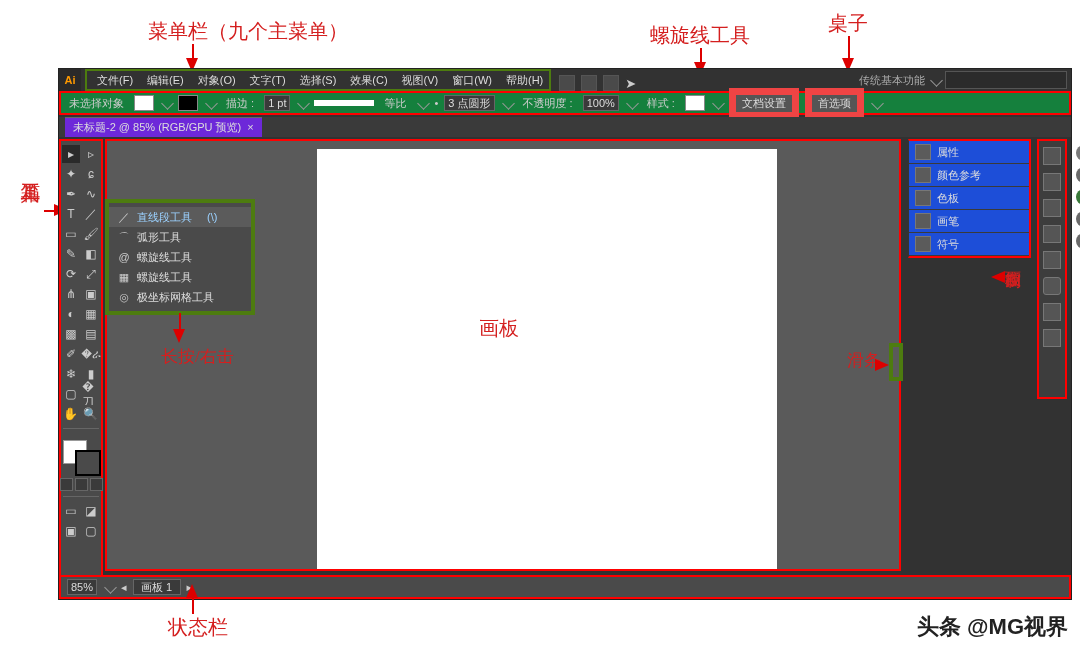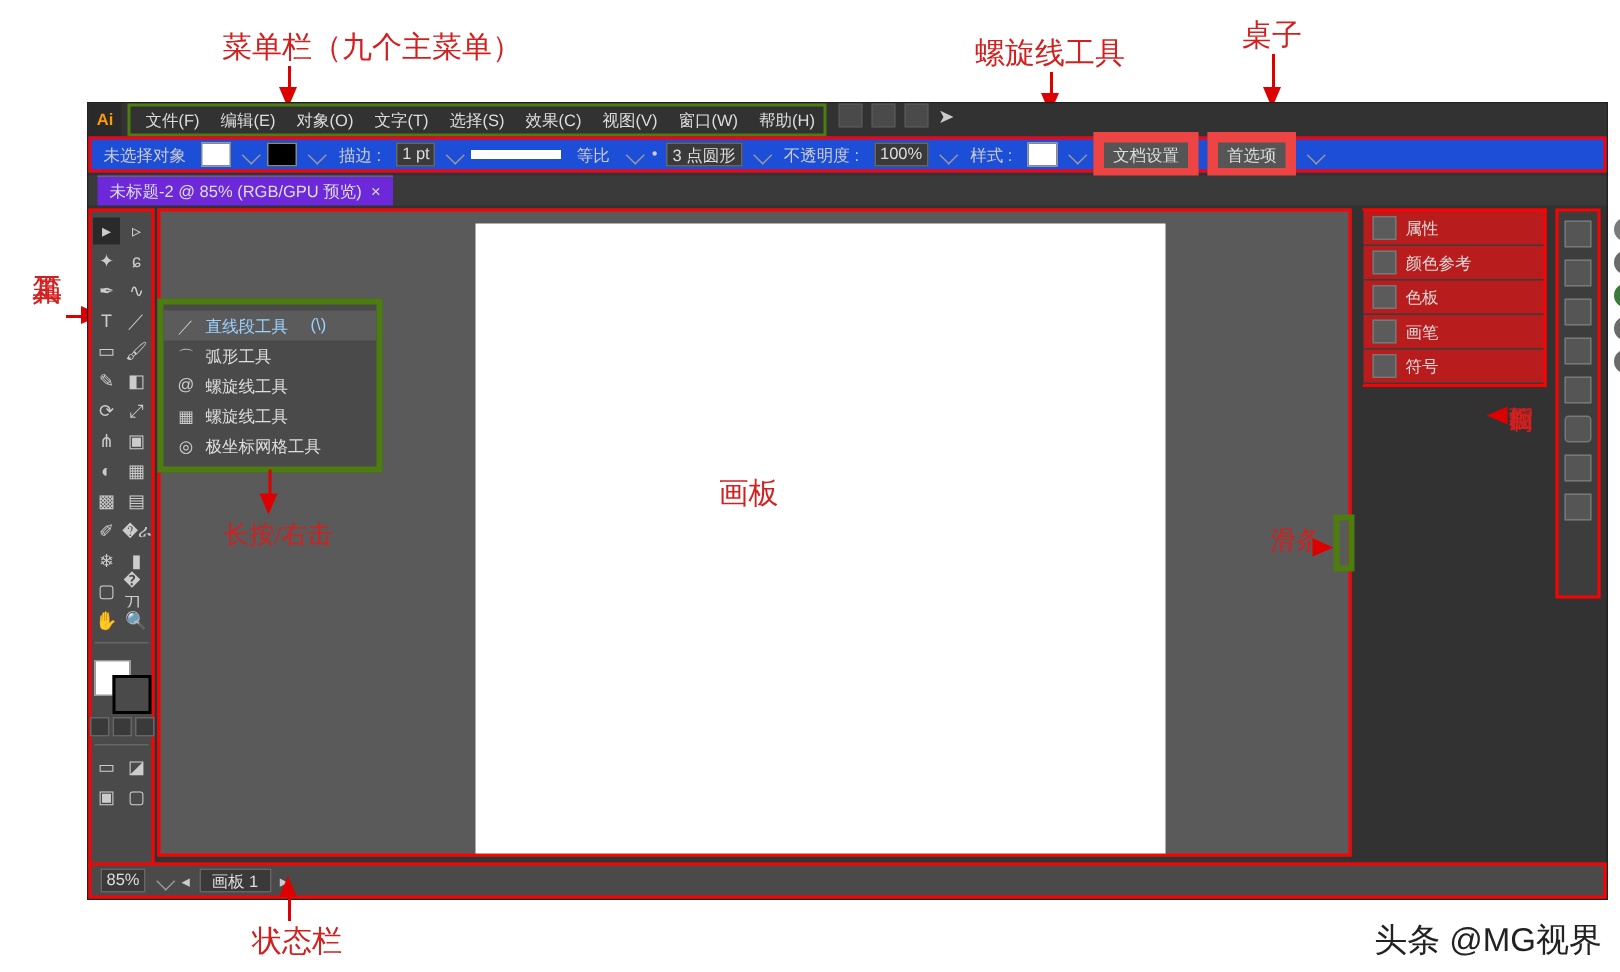--- a/index.html
+++ b/index.html
@@ -1,25 +1,25 @@
 <!DOCTYPE html>
 <html><head>
 <meta charset="utf-8">
 <style>
   html,body{margin:0;padding:0;width:1080px;height:648px;background:#fff;font-family:"Microsoft YaHei",Arial,sans-serif;font-size:12px;color:#ccc;overflow:hidden}
   .frame{position:absolute;left:58px;top:68px;width:1012px;height:530px;background:#323232;border:1px solid #222}
-  .appbar{position:absolute;left:0;top:0;right:0;height:22px;background:#323232;display:flex;align-items:flex-start}
+  .appbar{position:absolute;left:0;top:0;right:0;height:22px;background:#323232;display:flex;align-items:flex-end}
   .ai-logo{width:22px;height:22px;background:#2a2a2a;color:#ff9a00;font-weight:bold;font-size:11px;display:flex;align-items:center;justify-content:center;margin-right:4px}
   .menubar{display:flex;gap:2px;height:22px;align-items:center;padding-left:4px}
   .menubar span{padding:2px 6px;font-size:11px;color:#ddd;cursor:default}
   .menubar-extra{display:flex;gap:6px;align-items:center;margin-left:8px}
   .mini{width:14px;height:14px;background:#4a4a4a;border:1px solid #555}
   .rightappbar{position:absolute;right:4px;top:2px;display:flex;gap:4px;align-items:center;font-size:11px;color:#aaa}
   .srch{width:120px;height:16px;background:#2b2b2b;border:1px solid #555}
-  .propbar{position:absolute;left:0;top:22px;right:0;height:24px;background:#1d4ed8;display:flex;align-items:center;padding:0 4px;font-size:11px;gap:6px;border:2px solid red;box-sizing:border-box}
+  .propbar{position:absolute;left:0;top:22px;right:0;height:24px;background:#15803d;display:flex;align-items:center;padding:0 4px;font-size:11px;gap:6px;border:2px solid red;box-sizing:border-box}
   .proplabel{color:#ccc;padding:0 4px}
   .swatch{width:18px;height:14px;border:1px solid #888}
   .swatch.white{background:#fff}
   .swatch.black{background:#000}
   .numfield{height:14px;background:#3a3a3a;border:1px solid #666;color:#ddd;padding:0 3px;display:inline-flex;align-items:center}
   .dd{width:8px;height:8px;border-left:1px solid #999;border-bottom:1px solid #999;transform:rotate(-45deg);margin-left:3px}
   .linehint{width:60px;height:6px;background:#fff}
   .btn3d{padding:1px 6px;background:#555;border:7px solid #ef4444;color:#ddd}
   .tabbar{position:absolute;left:0;top:48px;height:20px;right:0;background:#3a3a3a;display:flex;align-items:center;padding-left:6px}
   .tab{background:#6d28d9;padding:2px 8px;font-size:11px;color:#ddd;border-top:1px solid #666}
@@ -37,39 +37,39 @@
   .tiny{width:11px;height:11px;background:#3a3a3a;border:1px solid #666}
   
   .flyout{position:absolute;left:46px;top:130px;width:150px;background:#4a4a4a;border:1px solid #666;padding:4px 0}
   .flyout .fi{display:flex;align-items:center;gap:6px;height:20px;padding:0 8px;font-size:11px;color:#ddd}
   .flyout .fi.sel{background:#5b5b5b;color:#9bd1ff}
   .flyout .ficon{width:14px;height:14px;display:flex;align-items:center;justify-content:center;color:#ccc}
   
   .canvaswrap{position:absolute;left:46px;top:70px;right:170px;bottom:28px;background:#5a5a5a;border:2px solid red;box-sizing:border-box}
   .artboard{position:absolute;left:210px;top:8px;width:460px;height:420px;background:#fff}
   
-  .rpanelgroup{position:absolute;right:40px;top:70px;width:120px;background:#b91c1c;border:1px solid #333;border-top:2px solid red;border-right:2px solid red;border-bottom:2px solid red}
+  .rpanelgroup{position:absolute;right:40px;top:70px;width:120px;background:#1d4ed8;border:1px solid #333;border-top:2px solid red;border-right:2px solid red;border-bottom:2px solid red}
   .rp{display:flex;align-items:center;gap:6px;height:22px;padding:0 6px;font-size:11px;color:#ddd;border-bottom:1px solid #3a3a3a}
   .rpicon{width:14px;height:14px;background:#5b5b5b;border:1px solid #777}
   .iconstrip{position:absolute;right:4px;top:70px;width:30px;height:260px;background:#3d3d3d;border:2px solid red;box-sizing:border-box;display:flex;flex-direction:column;align-items:center;padding-top:6px;gap:8px}
   .dockicn{width:16px;height:16px;background:#555;border:1px solid #777}
   .rightfloat{position:absolute;right:-24px;top:70px;width:22px;height:260px;display:flex;flex-direction:column;align-items:center;gap:6px;padding-top:6px}
   .circ{width:16px;height:16px;border-radius:50%;background:#6a6a6a}
   
   .statusbar{position:absolute;left:0;bottom:0;right:0;height:24px;background:#4a4a4a;border:2px solid red;box-sizing:border-box;display:flex;align-items:center;padding:0 6px;gap:6px;font-size:11px}
   
   .anno{position:absolute;color:#d41f1f;font-size:20px;font-family:"SimSun","Songti SC",serif}
   .arrow-down{position:absolute;width:0;height:0;border-left:6px solid transparent;border-right:6px solid transparent;border-top:14px solid #d00}
   .arrow-up{position:absolute;width:0;height:0;border-left:6px solid transparent;border-right:6px solid transparent;border-bottom:14px solid #d00}
   .arrow-left{position:absolute;width:0;height:0;border-top:6px solid transparent;border-bottom:6px solid transparent;border-right:14px solid #d00}
   .arrow-right{position:absolute;width:0;height:0;border-top:6px solid transparent;border-bottom:6px solid transparent;border-left:14px solid #d00}
   .vstem{position:absolute;width:2px;background:#d00}
   .hstem{position:absolute;height:2px;background:#d00}
   .redbox{position:absolute;border:4px solid #4d7c0f;box-sizing:border-box}
-  .watermark{position:absolute;right:12px;bottom:6px;font-size:22px;color:#222;font-weight:normal}
+  .watermark{position:absolute;right:12px;bottom:6px;font-size:22px;color:#222;font-weight:bold}
   .cn-v{writing-mode:vertical-rl}
 </style>
 </head>
 <body>
 
 <div class="anno" style="left:148px;top:18px">菜单栏（九个主菜单）</div>
 <div class="vstem" style="left:192px;top:44px;height:16px"></div>
 <div class="arrow-down" style="left:186px;top:58px"></div>
 
 <div class="anno" style="left:650px;top:22px">螺旋线工具</div>
@@ -98,20 +98,25 @@
       <span>视图(V)</span>
       <span>窗口(W)</span>
       <span>帮助(H)</span>
     </div>
     <div class="menubar-extra">
       <div class="mini"></div>
       <div class="mini"></div>
       <div class="mini"></div>
       <div style="color:#ccc;font-size:13px">➤</div>
     </div>
+    <div class="rightappbar">
+      <span>传统基本功能</span>
+      <div class="dd"></div>
+      <div class="srch" placeholder=""></div>
+    </div>
   </div>
 
   <div class="propbar">
     <span class="proplabel">未选择对象</span>
     <div class="swatch white"></div>
       <div class="dd"></div>
     <div class="swatch black"></div>
       <div class="dd"></div>
     <span class="proplabel">描边 :</span>
     <span class="numfield">1 pt</span>
@@ -233,21 +238,21 @@
         <span class="ficon">▦</span>
         <span>螺旋线工具</span>
       </div>
     <div class="fi">
         <span class="ficon">◎</span>
         <span>极坐标网格工具</span>
       </div>
   </div>
   <div class="vstem" style="left:120px;top:244px;height:18px"></div>
   <div class="arrow-down" style="left:114px;top:260px"></div>
-  <div class="anno" style="left:90px;top:276px;font-size:17px">长按/右击</div>
+  <div class="anno" style="left:102px;top:276px;font-size:17px">长按/右击</div>
 
   <div class="anno" style="left:420px;top:246px">画板</div>
 
   <div class="redbox" style="right:168px;top:274px;width:14px;height:38px"></div>
   <div class="anno" style="right:190px;top:280px;font-size:17px">滑条</div>
   <div class="arrow-right" style="right:182px;top:290px"></div>
 
   <div class="rpanelgroup">
     <div class="rp">
         <div class="rpicon"></div>

